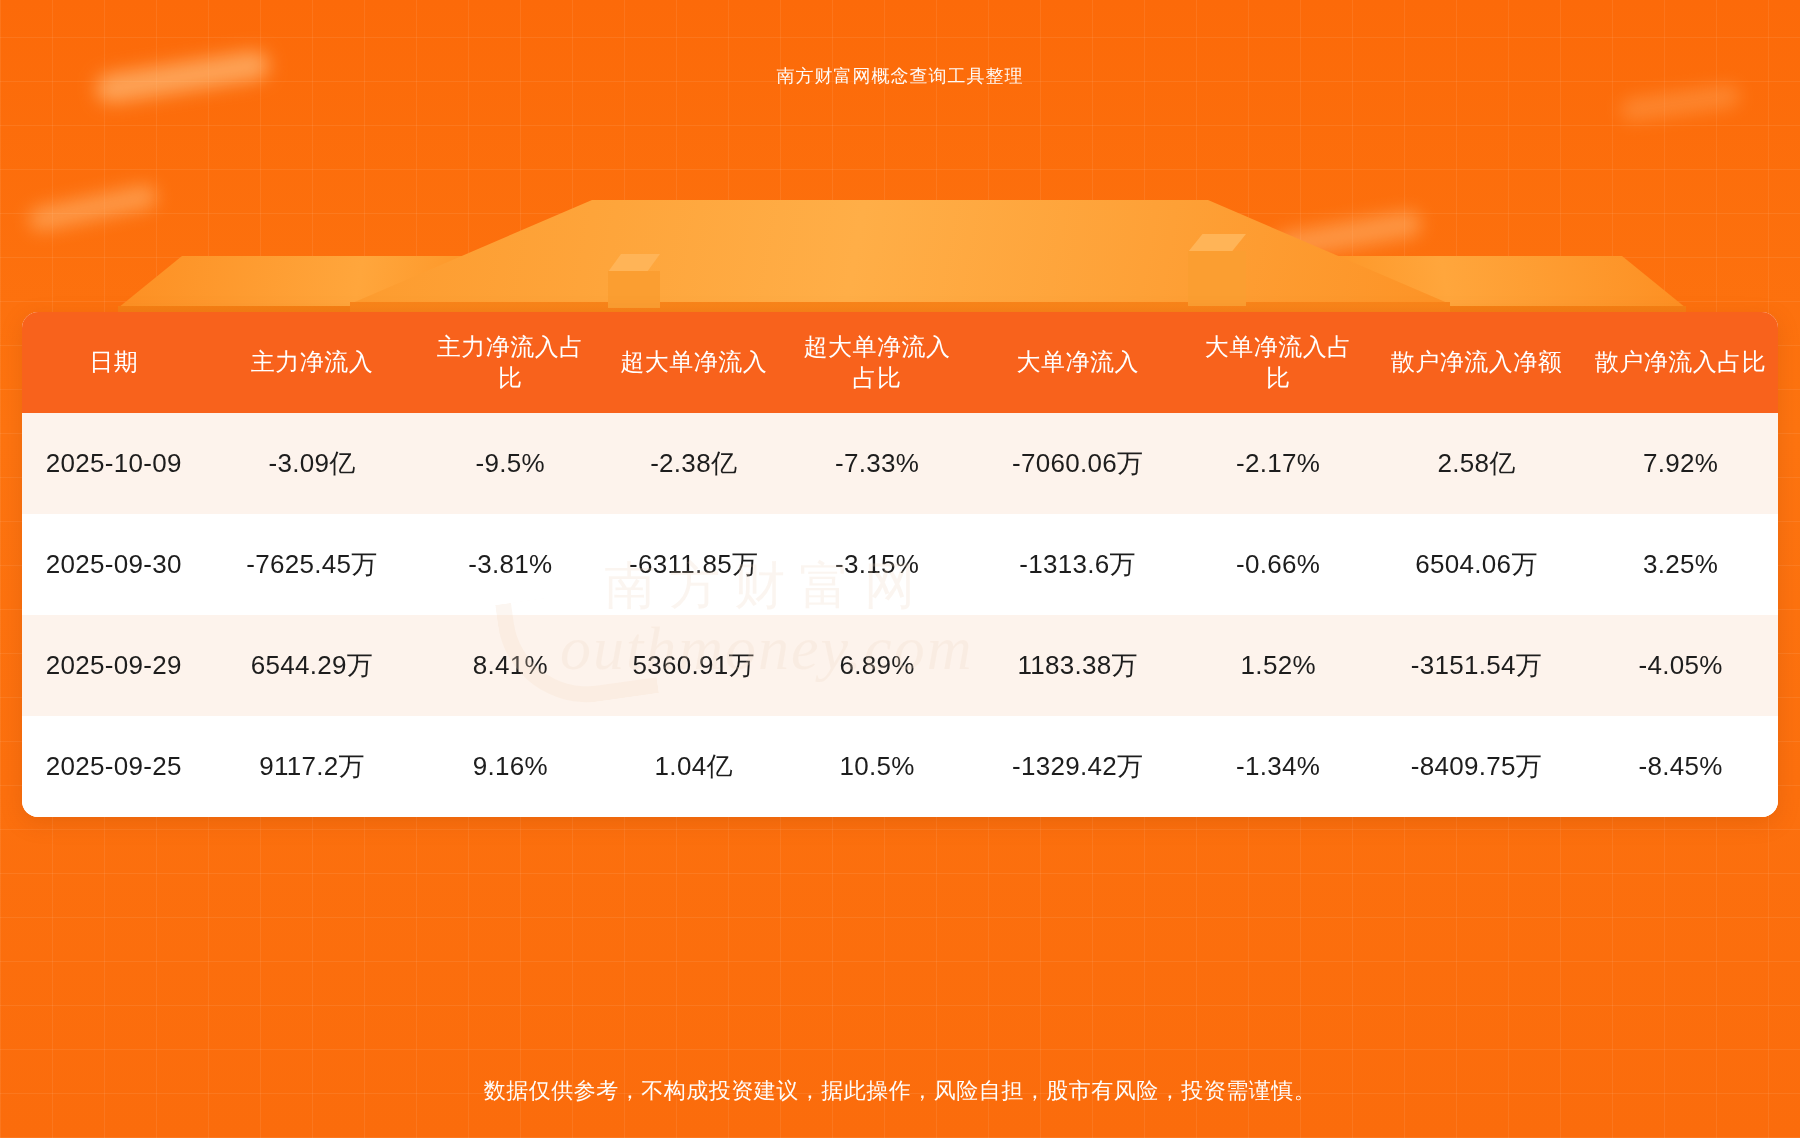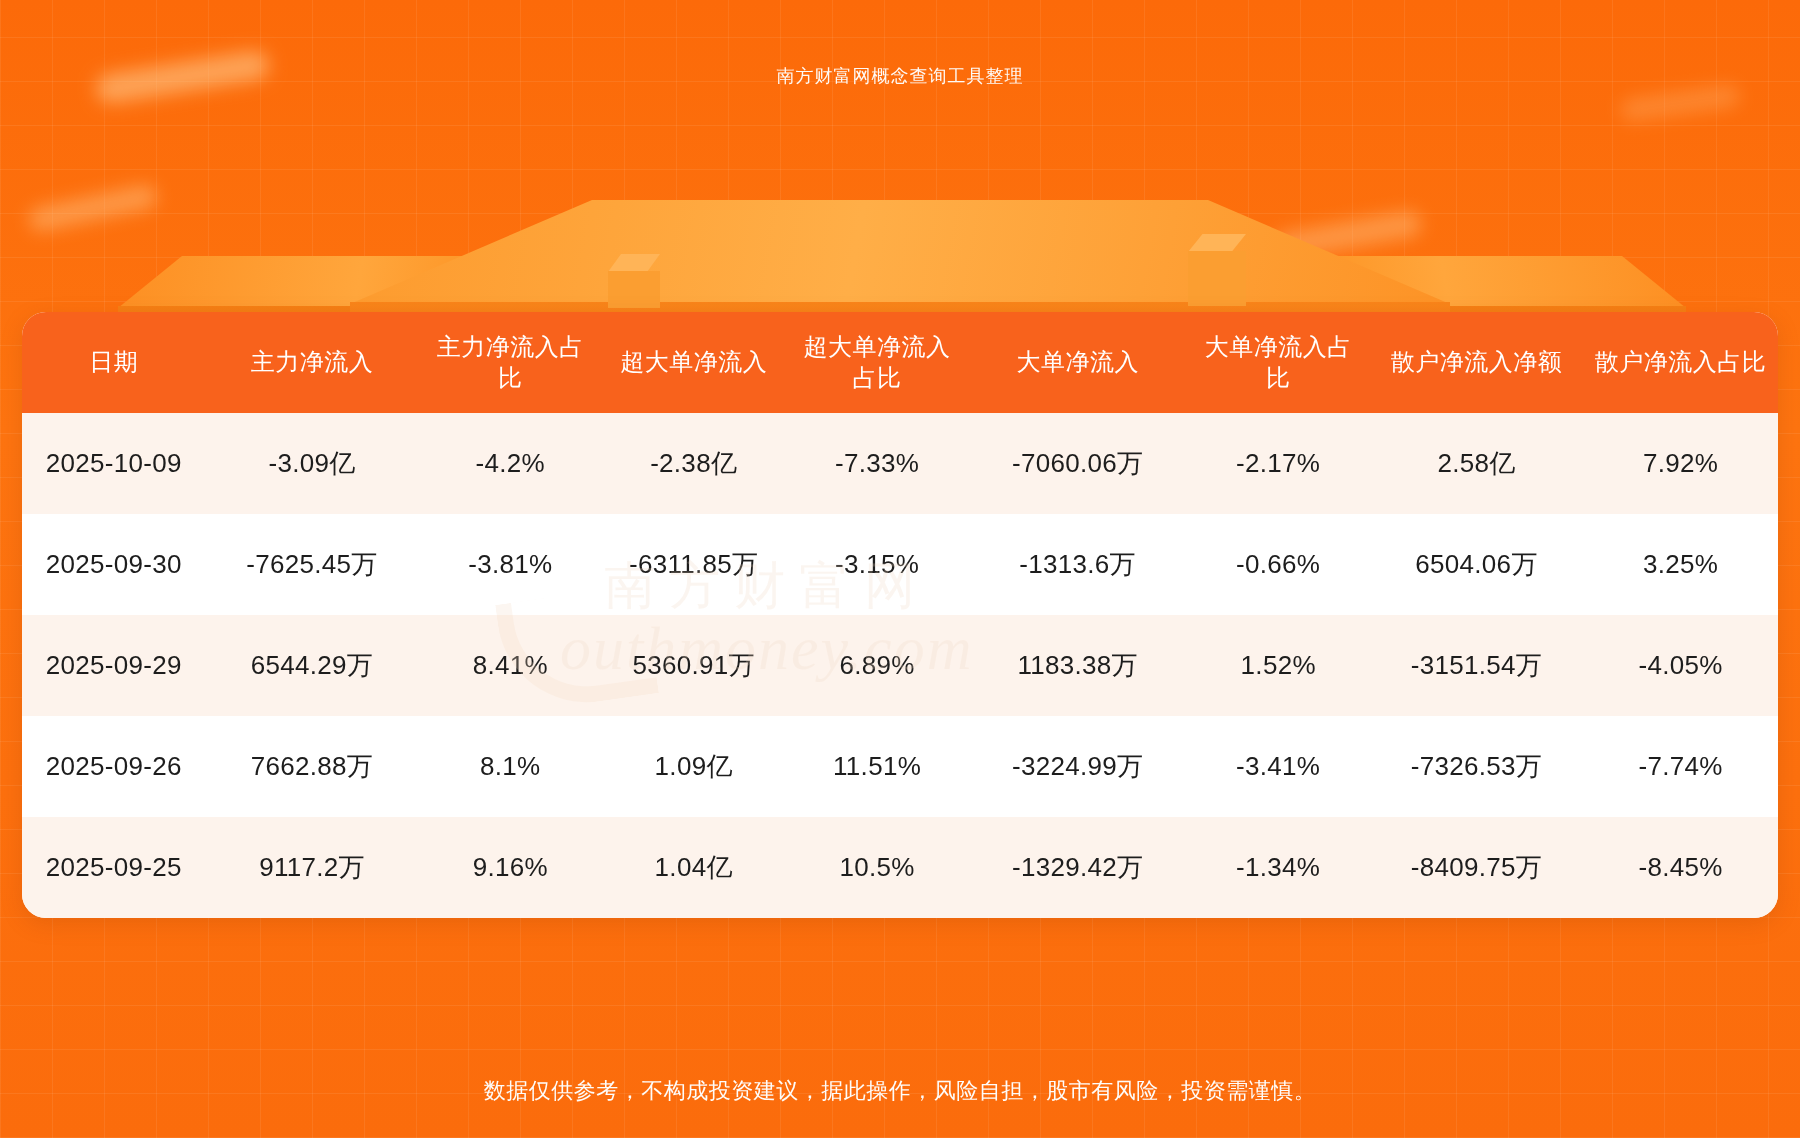--- a/index.html
+++ b/index.html
@@ -145,21 +145,21 @@
   .cube.k3 { left: 523px; top: 44px; width: 40px; height: 66px; opacity: .95; }
 
   
   #table-card {
     position: absolute;
     left: 22px;
     top: 312px;
     width: 1756px;
     z-index: 5;
     background: #ffffff;
-    border-radius: 24px;
+    border-radius: 16px;
     overflow: hidden;
     box-shadow: 0 6px 22px rgba(150,55,0,.18);
   }
 
   table {
     width: 100%;
     border-collapse: collapse;
     table-layout: fixed;
   }
 
@@ -314,21 +314,21 @@
           <th>大单净流入</th>
           <th>大单净流入占比</th>
           <th>散户净流入净额</th>
           <th>散户净流入占比</th>
         </tr>
       </thead>
       <tbody>
         <tr>
           <td>2025-10-09</td>
           <td>-3.09亿</td>
-          <td>-4.2%</td>
+          <td>-9.5%</td>
           <td>-2.38亿</td>
           <td>-7.33%</td>
           <td>-7060.06万</td>
           <td>-2.17%</td>
           <td>2.58亿</td>
           <td>7.92%</td>
         </tr>
         <tr>
           <td>2025-09-30</td>
           <td>-7625.45万</td>
@@ -345,31 +345,20 @@
           <td>6544.29万</td>
           <td>8.41%</td>
           <td>5360.91万</td>
           <td>6.89%</td>
           <td>1183.38万</td>
           <td>1.52%</td>
           <td>-3151.54万</td>
           <td>-4.05%</td>
         </tr>
         <tr>
-          <td>2025-09-26</td>
-          <td>7662.88万</td>
-          <td>8.1%</td>
-          <td>1.09亿</td>
-          <td>11.51%</td>
-          <td>-3224.99万</td>
-          <td>-3.41%</td>
-          <td>-7326.53万</td>
-          <td>-7.74%</td>
-        </tr>
-        <tr>
           <td>2025-09-25</td>
           <td>9117.2万</td>
           <td>9.16%</td>
           <td>1.04亿</td>
           <td>10.5%</td>
           <td>-1329.42万</td>
           <td>-1.34%</td>
           <td>-8409.75万</td>
           <td>-8.45%</td>
         </tr>

